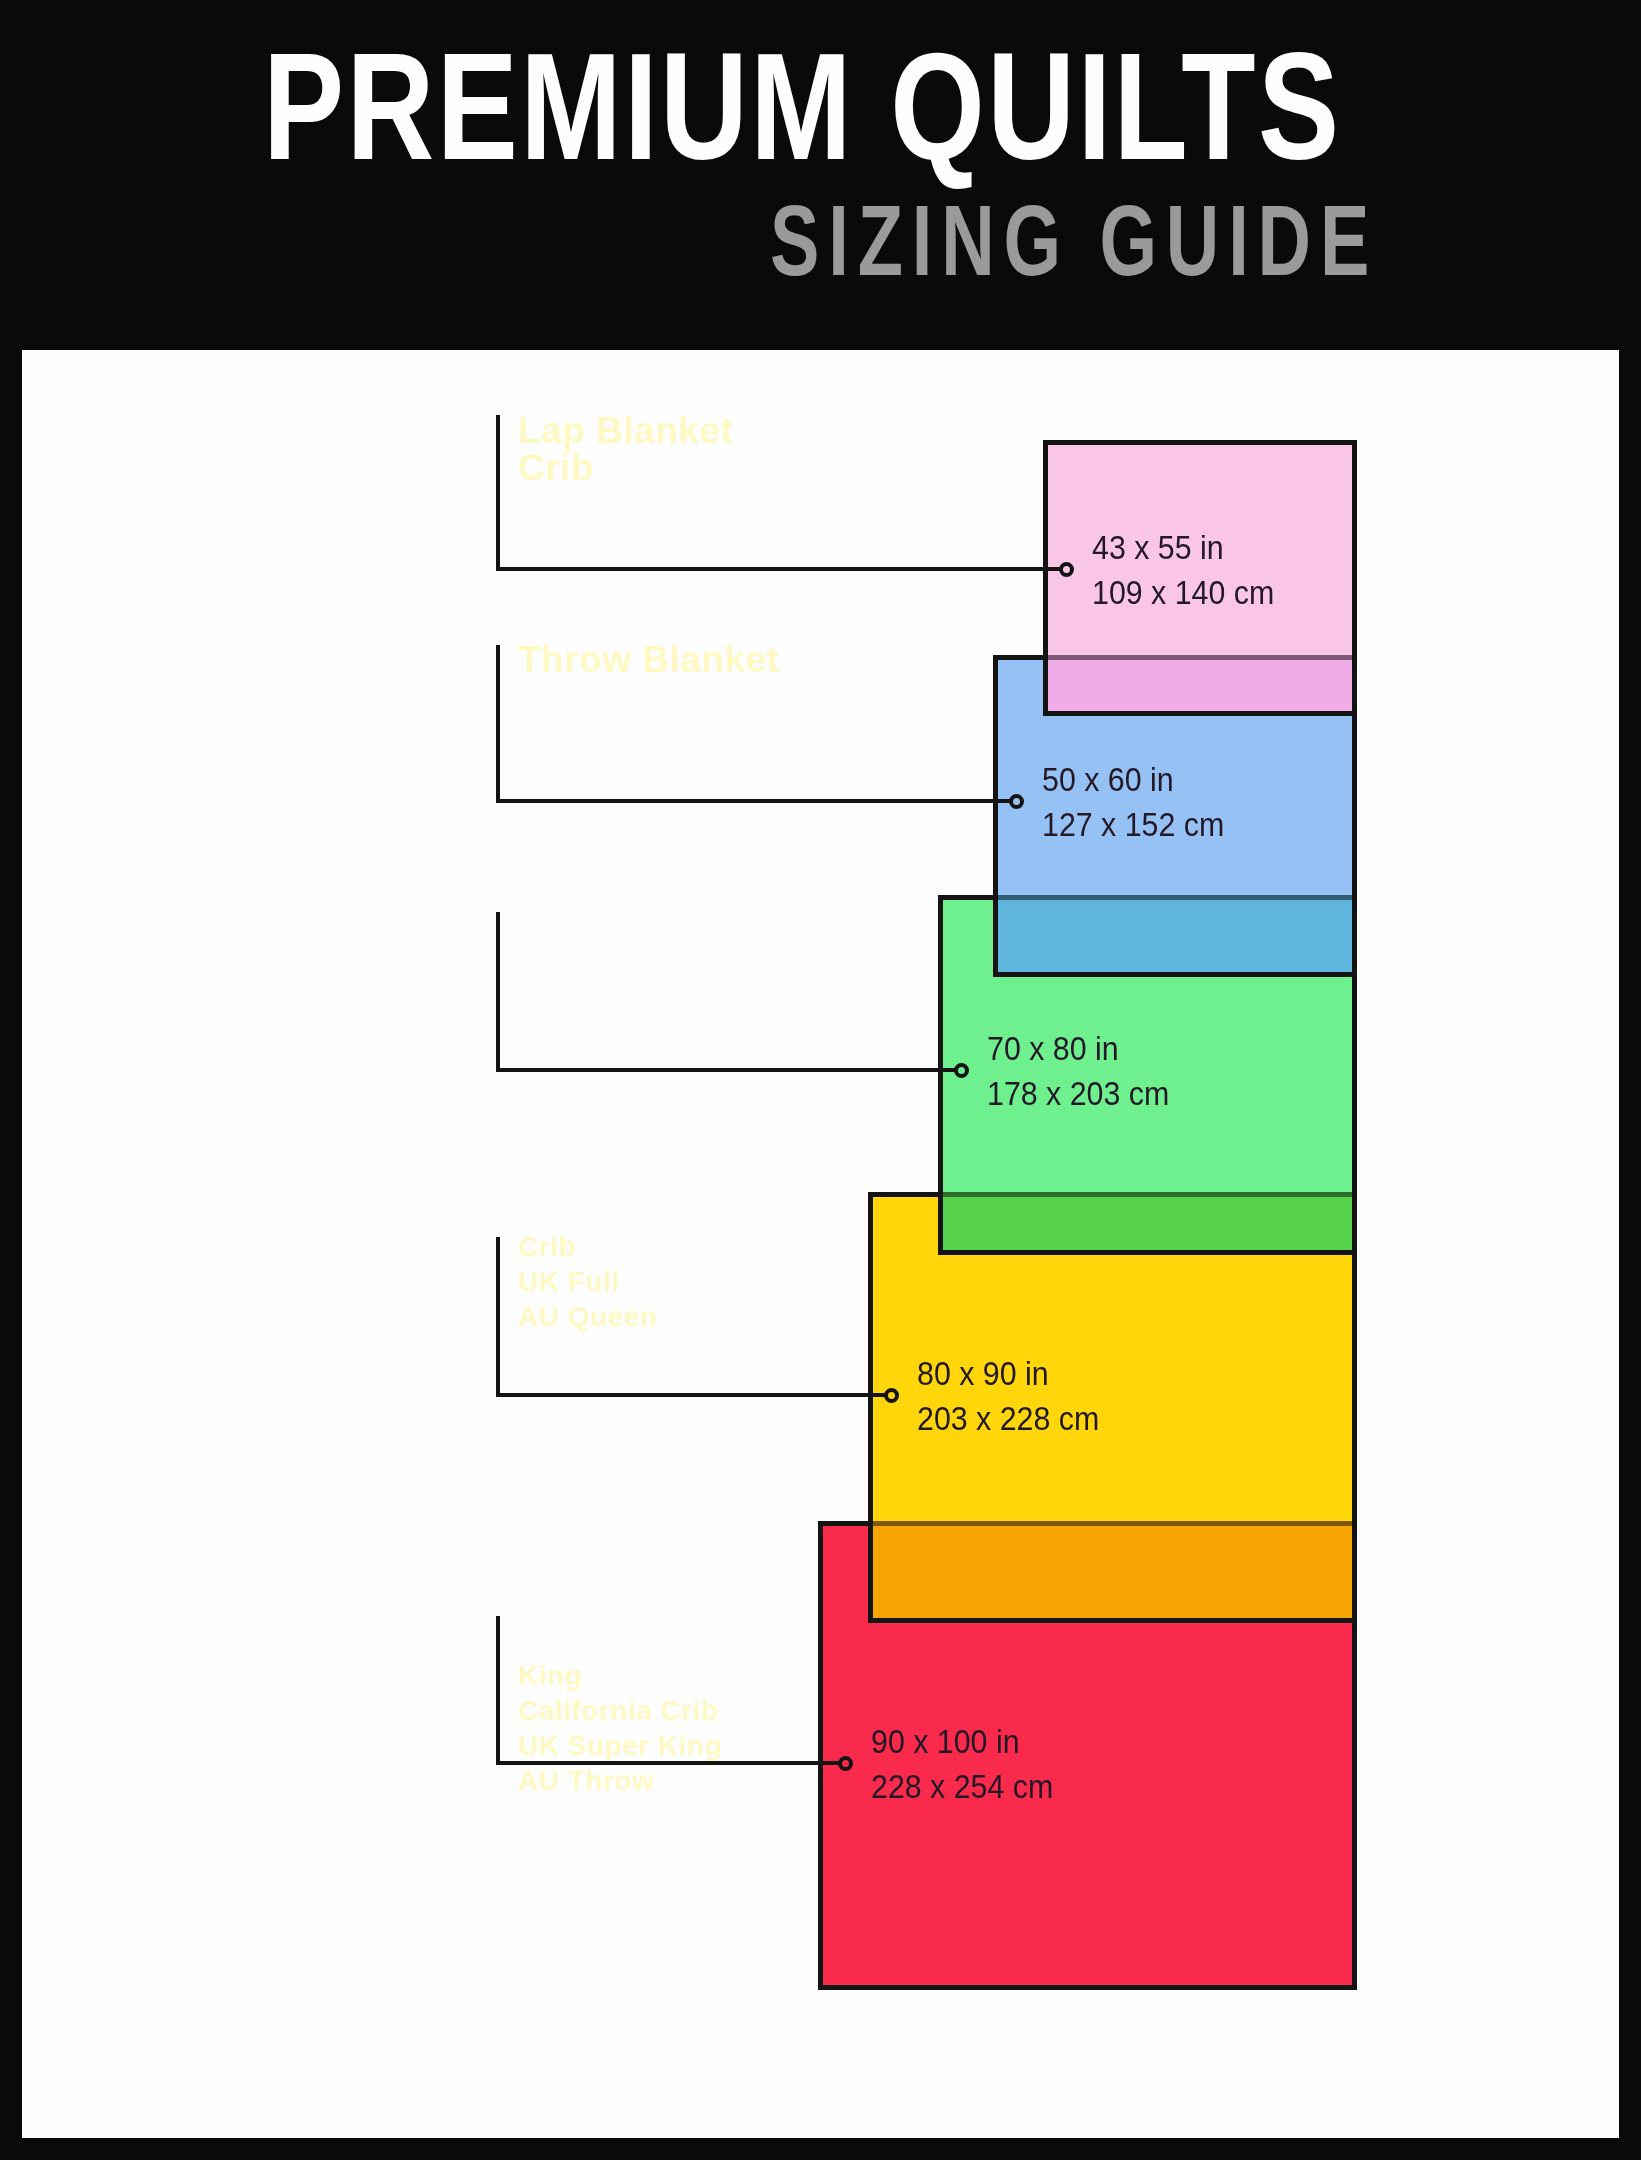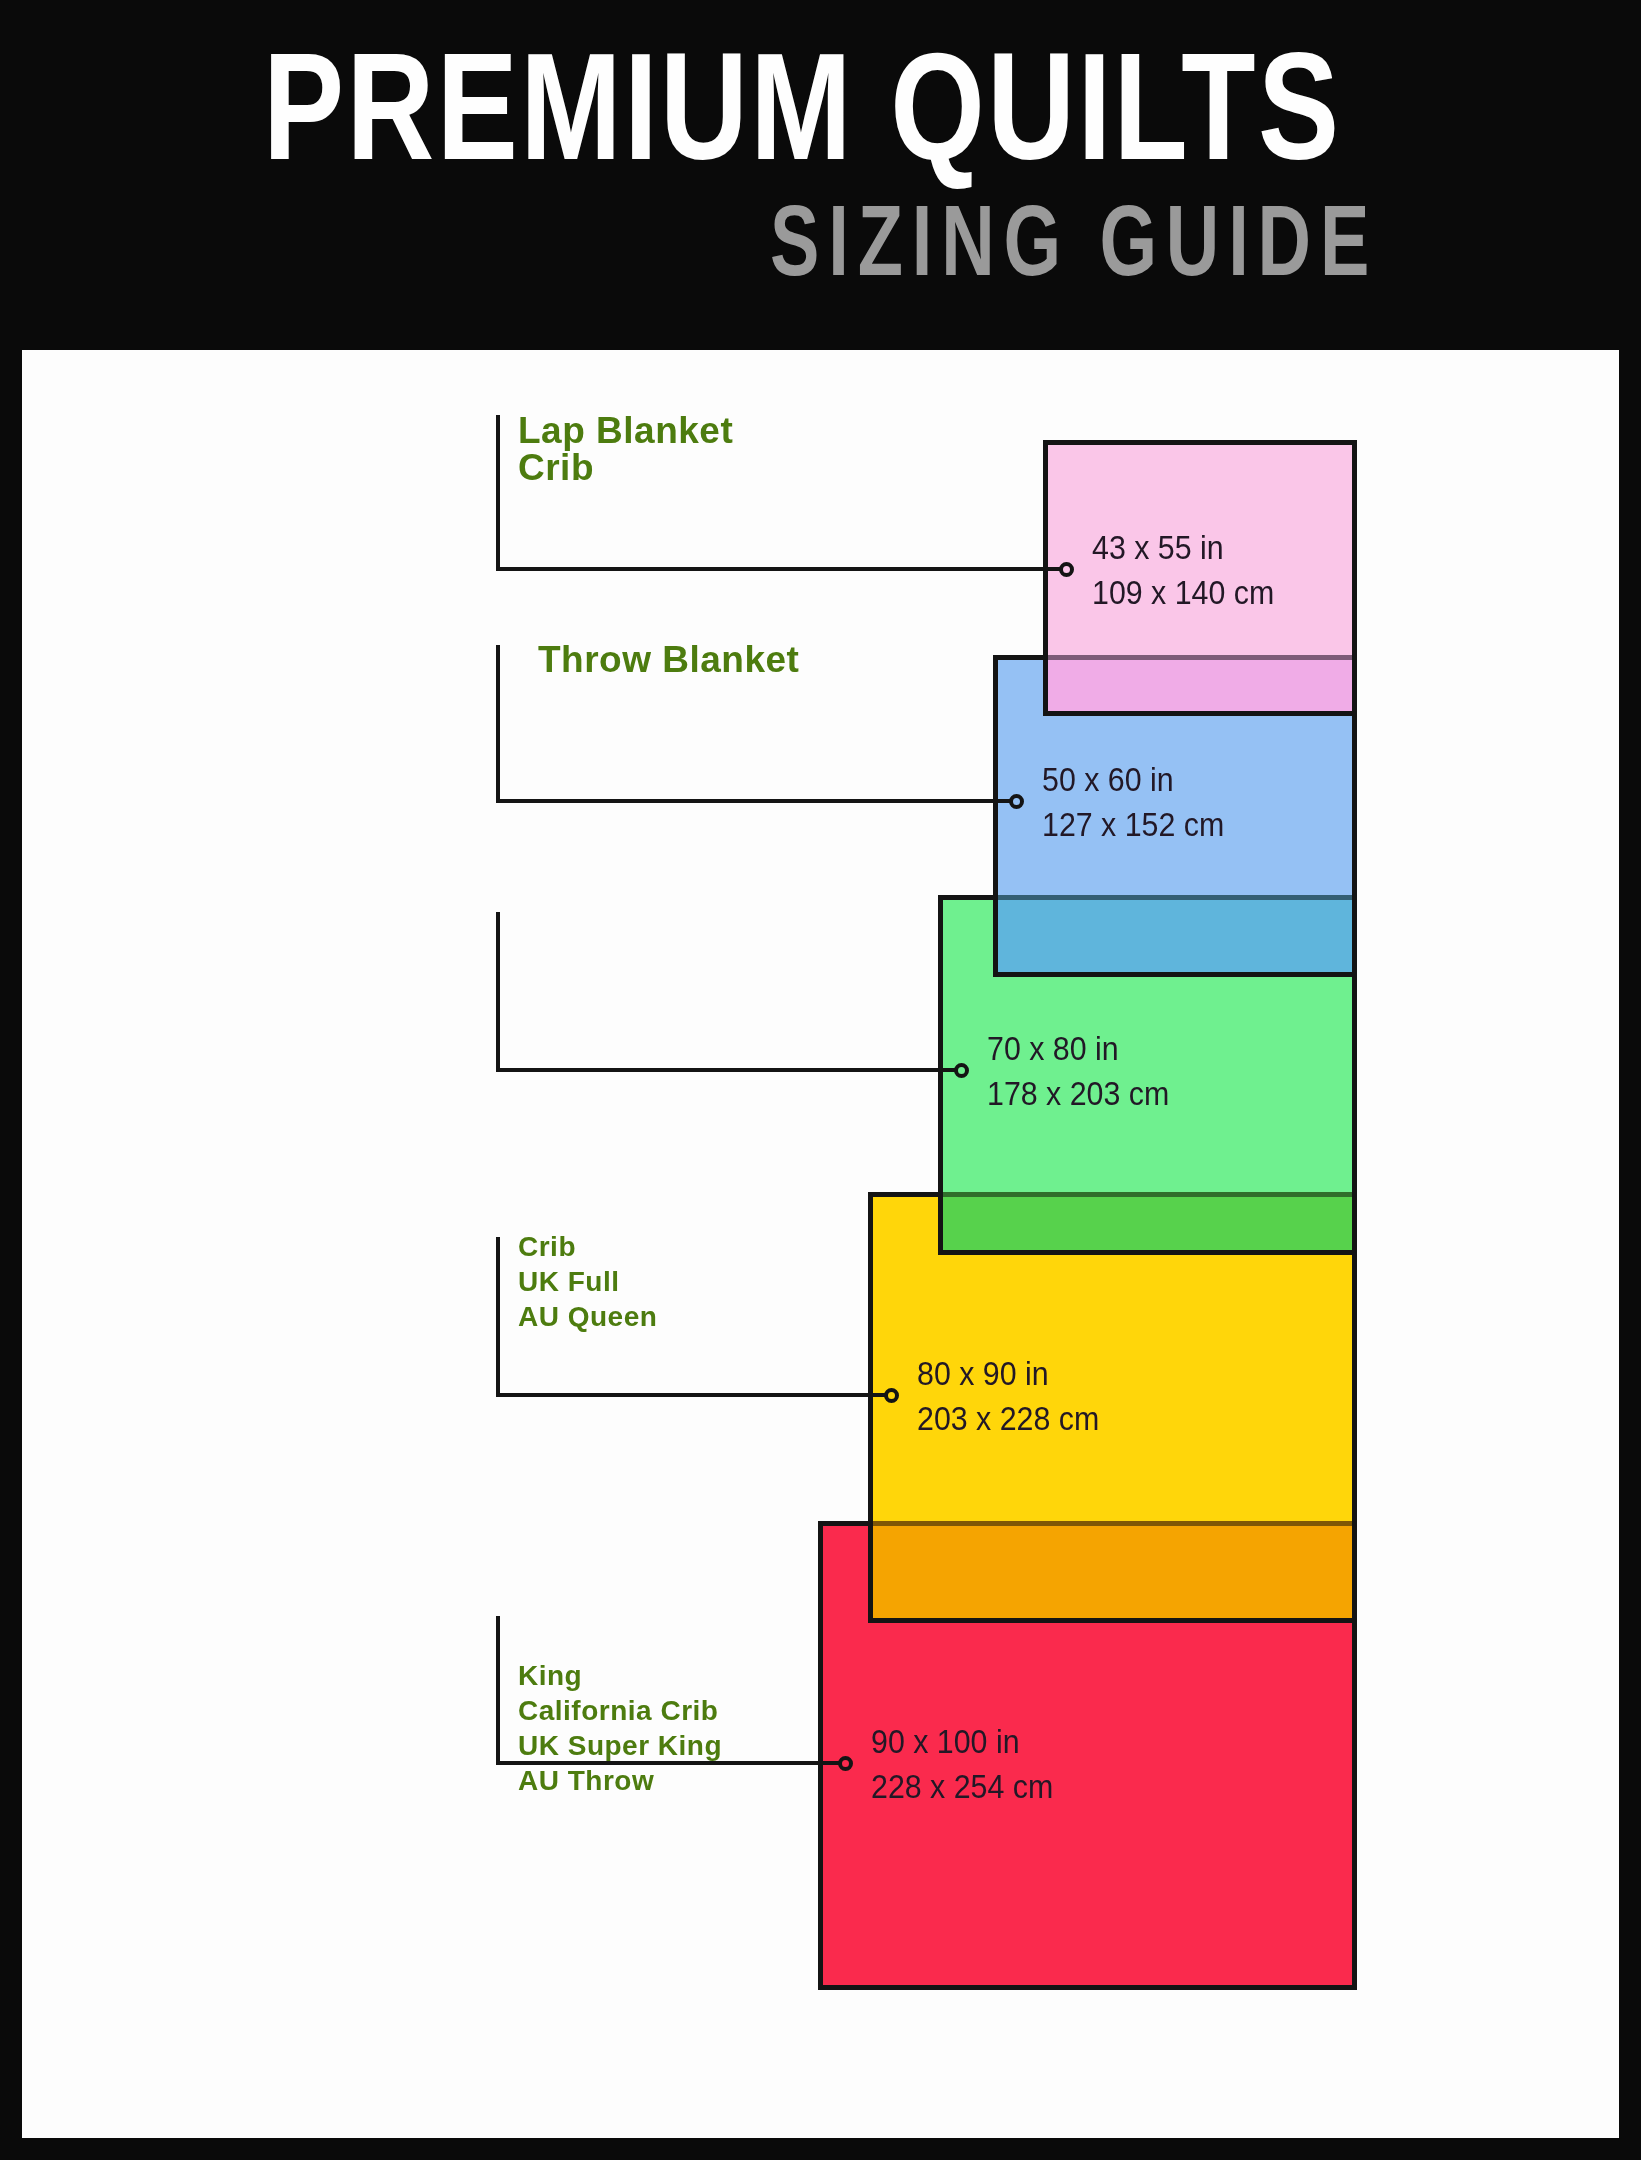--- a/index.html
+++ b/index.html
@@ -19,21 +19,21 @@
     font-weight:bold;font-size:100px;line-height:1;letter-spacing:12px;
     transform:scaleX(0.74);transform-origin:0 0;
   }
   
   .content{position:absolute;left:22px;top:350px;width:1597px;height:1788px;background:#fdfdfd;}
   
   .rect{position:absolute;border:5px solid #141414;box-sizing:border-box;}
   .band{position:absolute;border-top:5px solid rgba(10,10,10,0.5);box-sizing:border-box;z-index:60;}
   
   .lbl{
-    position:absolute;color:#4d7c0f;font-weight:bold;letter-spacing:0.5px;
+    position:absolute;color:#fef9c3;font-weight:bold;letter-spacing:0.5px;
     white-space:nowrap;z-index:70;
   }
   .lbl.big{font-size:37px;line-height:37px;}
   .lbl.small{font-size:28px;line-height:35px;}
   .lbl span{display:block;}
   .vline{position:absolute;width:4px;background:#141414;z-index:70;}
   .hline{position:absolute;height:4px;background:#141414;z-index:70;}
   .dot{
     position:absolute;width:15px;height:15px;border:4px solid #141414;
     border-radius:50%;box-sizing:border-box;background:transparent;z-index:75;
@@ -73,21 +73,21 @@
     <span>Crib</span>
   </div>
   <div class="vline" style="left:496px;top:415px;height:154px;"></div>
   <div class="hline" style="left:496px;top:567px;width:566px;"></div>
   <div class="dot" style="left:1059px;top:562px;"></div>
   <div class="dims" style="left:1092px;top:570px;">
     <span>43 x 55 in</span>
     <span>109 x 140 cm</span>
   </div>
 
-  <div class="lbl big" style="left:538px;top:641px;">
+  <div class="lbl big" style="left:518px;top:641px;">
     <span>Throw Blanket</span>
   </div>
   <div class="vline" style="left:496px;top:645px;height:156px;"></div>
   <div class="hline" style="left:496px;top:799px;width:516px;"></div>
   <div class="dot" style="left:1009px;top:794px;"></div>
   <div class="dims" style="left:1042px;top:802px;">
     <span>50 x 60 in</span>
     <span>127 x 152 cm</span>
   </div>
 

